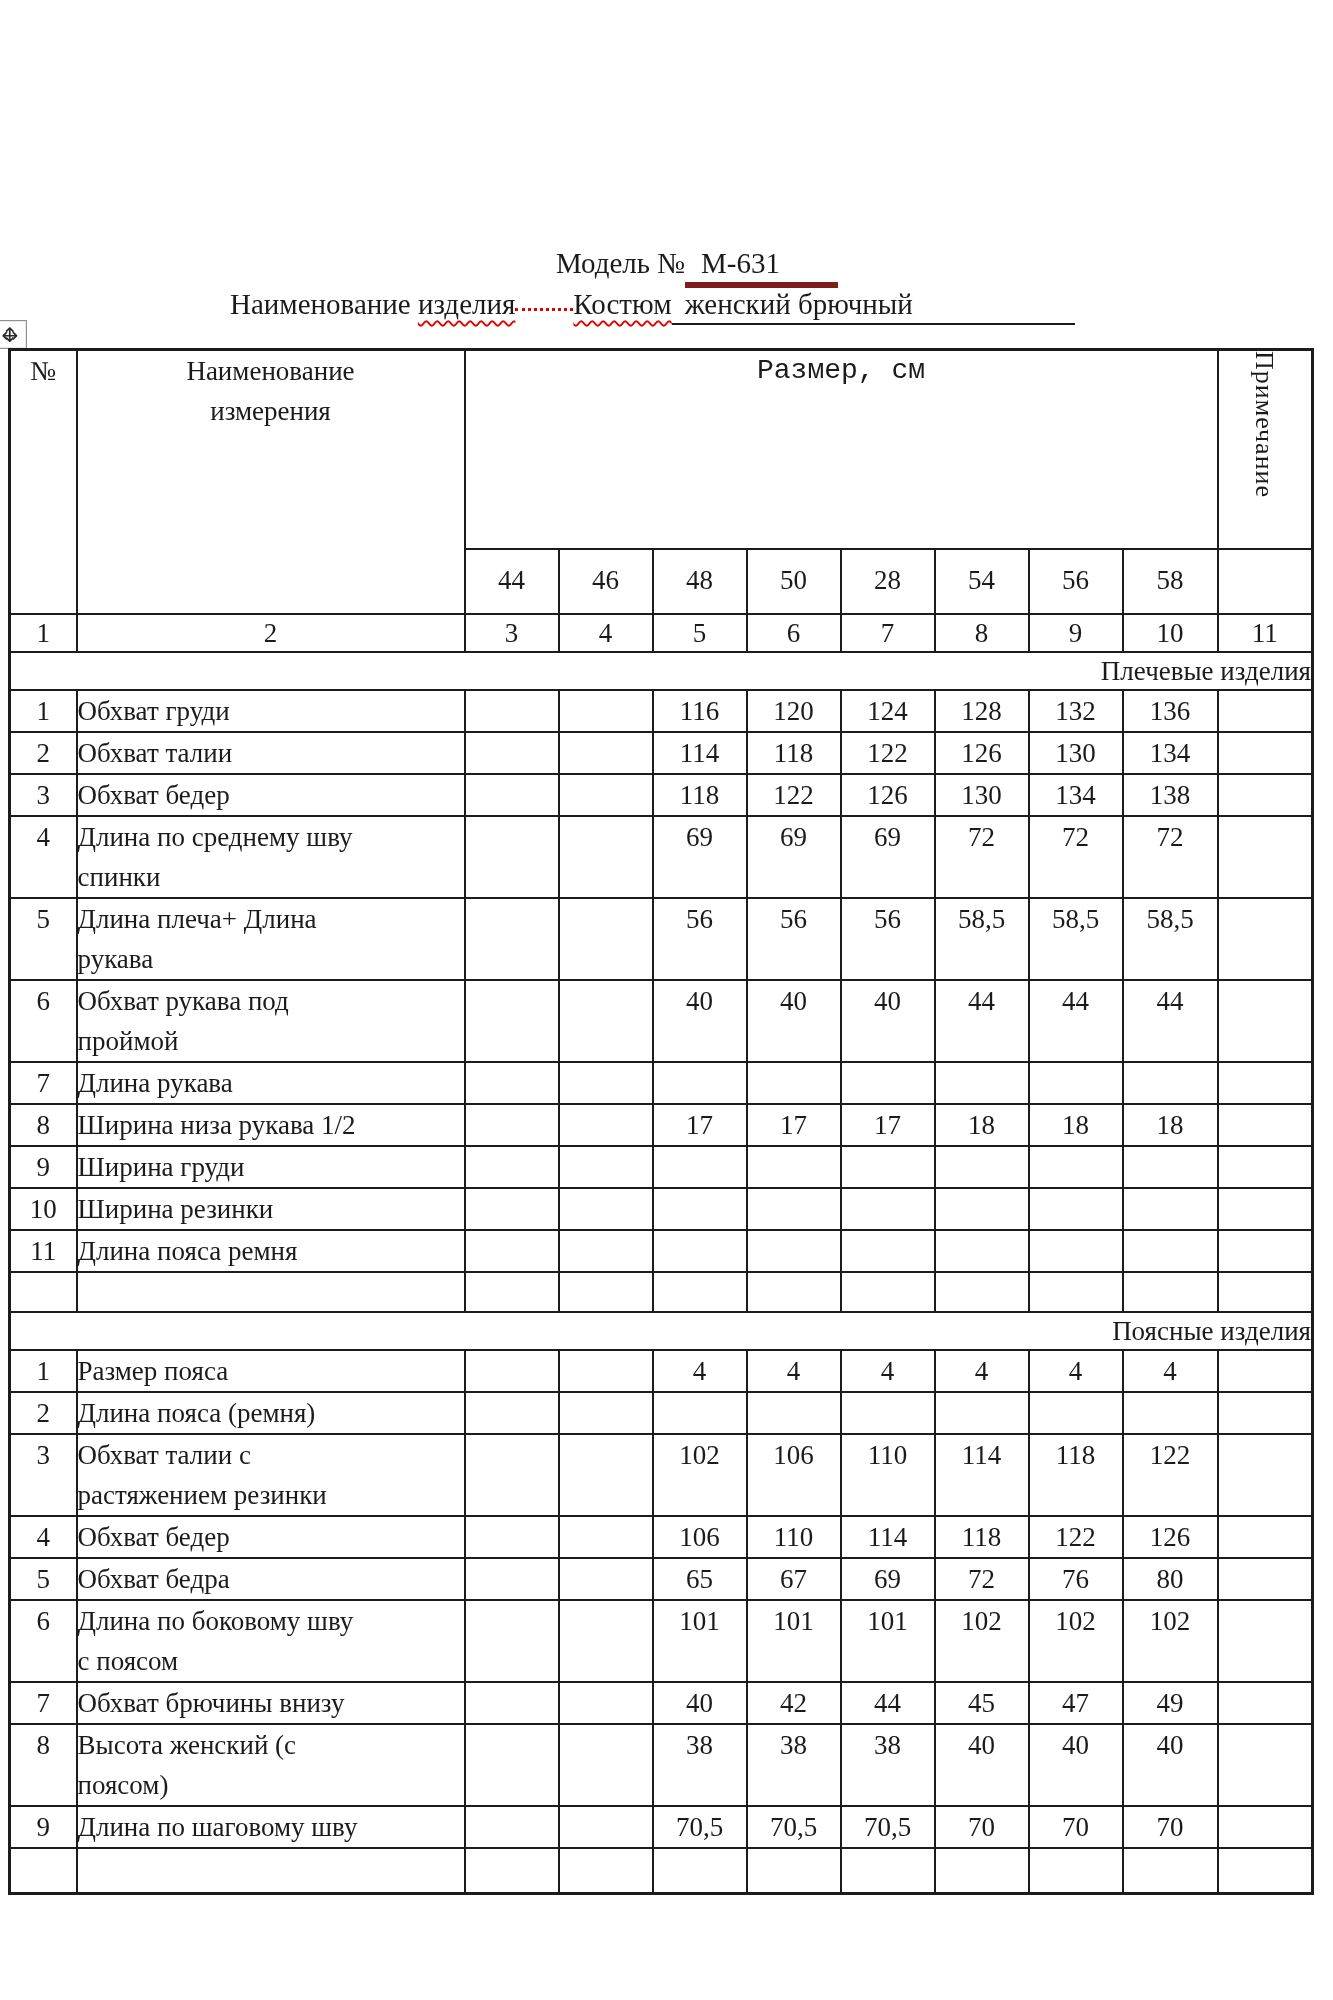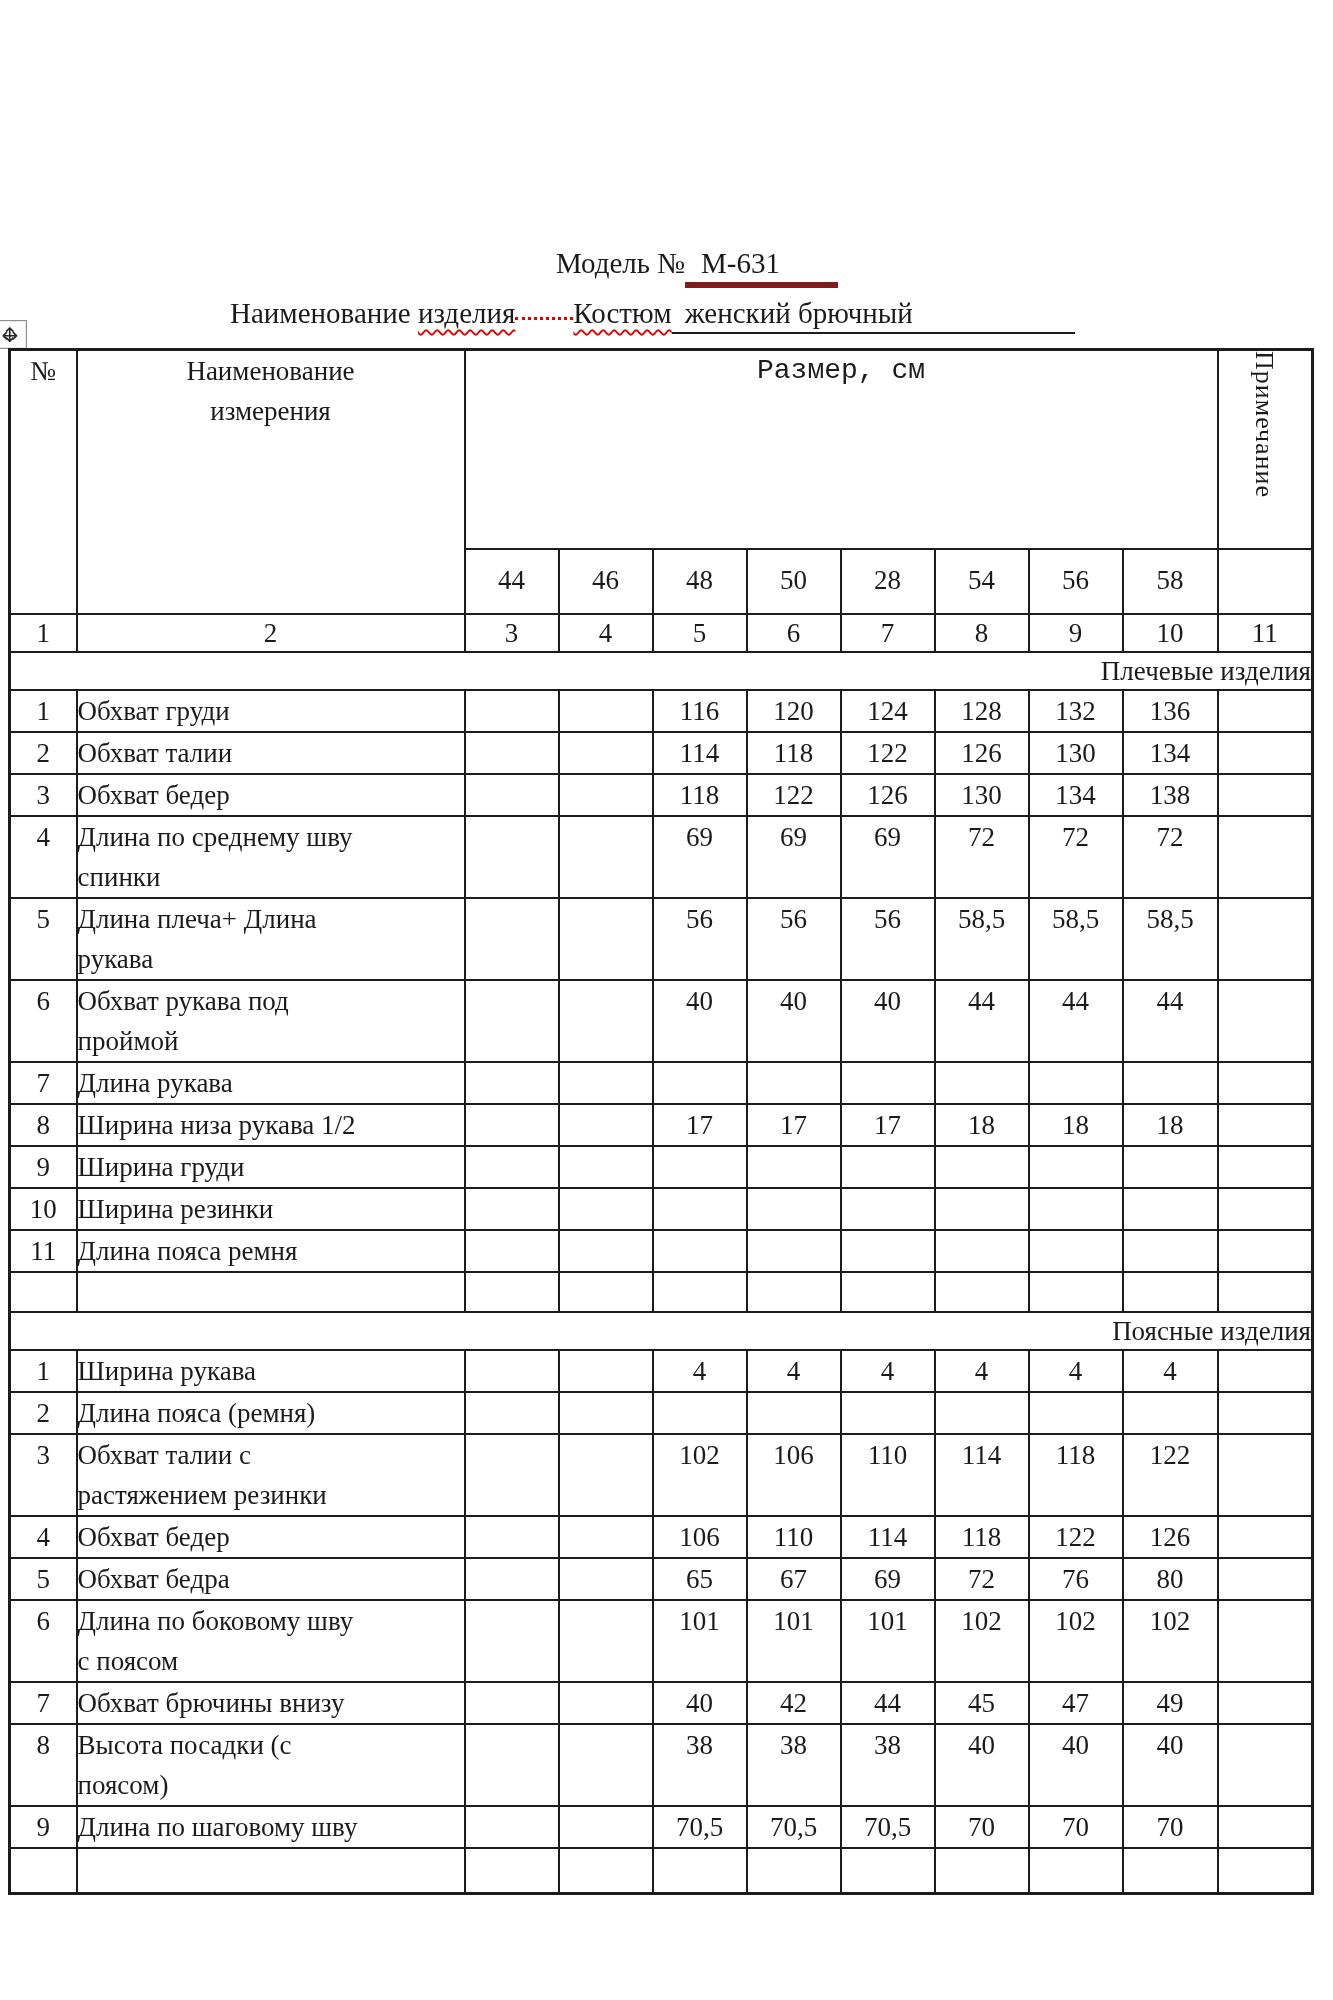--- a/index.html
+++ b/index.html
@@ -10,21 +10,21 @@
   }
   .doc{position:absolute;inset:0;background:#fff;}
 
   
   .title-line{position:absolute;white-space:nowrap;font-size:29px;line-height:34px;}
   .t-model{top:246px;left:556px;}
   .t-name{top:287px;left:230px;}
   .u-model{display:inline-block;border-bottom:6px solid #7f1d1d;padding:0 58px 2px 16px;}
   .sq{text-decoration:underline wavy #e00000 2px;text-underline-offset:6px;text-align:right;}
   .gap-red{display:inline-block;width:58px;border-bottom:3px dotted #e00000;transform:translateY(-3px);}
-  .u-black{display:inline-block;border-bottom:2px solid #1b1b1b;padding:0 162px 2px 13px;margin-top:9px;}
+  .u-black{display:inline-block;border-bottom:2px solid #1b1b1b;padding:0 162px 2px 13px;}
 
   
   .handle{
     position:absolute;left:-7px;top:320px;width:32px;height:27px;background:#fdfdfd;
     border:1px solid #909090;box-shadow:0 0 0 1px #e8e8e8 inset;
   }
   .handle span{position:absolute;left:0;top:0;width:100%;height:100%;
     display:flex;align-items:center;justify-content:center;
     font-family:"DejaVu Sans",sans-serif;font-size:20px;color:#2a2a2a;line-height:1;}
 
@@ -291,21 +291,21 @@
           <td class="val-cell"></td>
           <td class="val-cell"></td>
           <td class="val-cell"></td>
           <td class="val-cell"></td>
         </tr>
         <tr class="sec">
           <td colspan="11" class="section-cell">Поясные изделия</td>
         </tr>
         <tr class="r40">
           <td class="num-cell">1</td>
-          <td class="name-cell">Ширина рукава</td>
+          <td class="name-cell">Размер пояса</td>
           <td class="val-cell"></td>
           <td class="val-cell"></td>
           <td class="val-cell">4</td>
           <td class="val-cell">4</td>
           <td class="val-cell">4</td>
           <td class="val-cell">4</td>
           <td class="val-cell">4</td>
           <td class="val-cell">4</td>
           <td class="val-cell"></td>
         </tr>
@@ -384,21 +384,21 @@
           <td class="val-cell">40</td>
           <td class="val-cell">42</td>
           <td class="val-cell">44</td>
           <td class="val-cell">45</td>
           <td class="val-cell">47</td>
           <td class="val-cell">49</td>
           <td class="val-cell"></td>
         </tr>
         <tr class="r80">
           <td class="num-cell">8</td>
-          <td class="name-cell">Высота посадки (с
+          <td class="name-cell">Высота женский (с
 поясом)</td>
           <td class="val-cell"></td>
           <td class="val-cell"></td>
           <td class="val-cell">38</td>
           <td class="val-cell">38</td>
           <td class="val-cell">38</td>
           <td class="val-cell">40</td>
           <td class="val-cell">40</td>
           <td class="val-cell">40</td>
           <td class="val-cell"></td>

